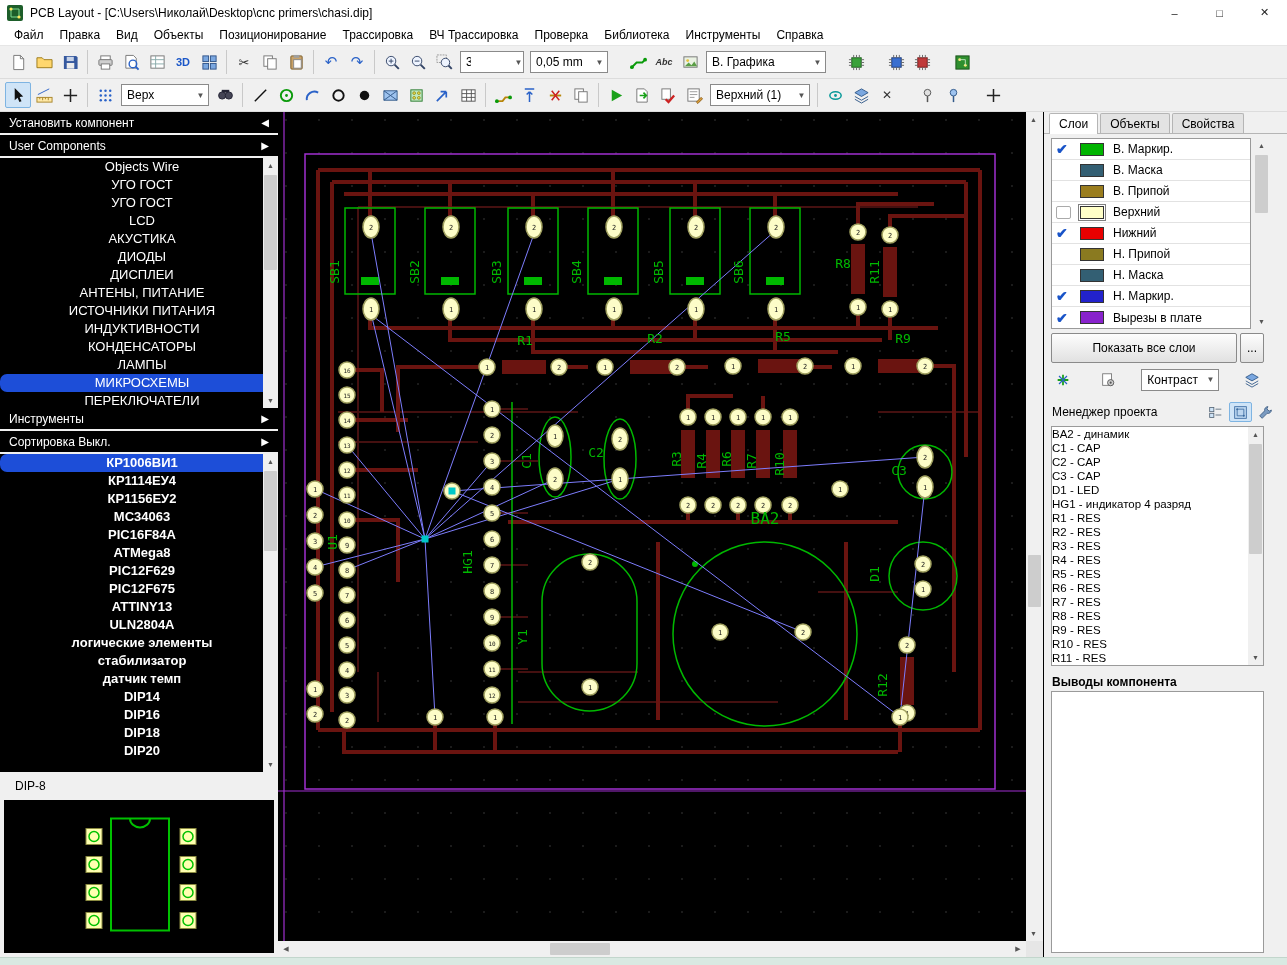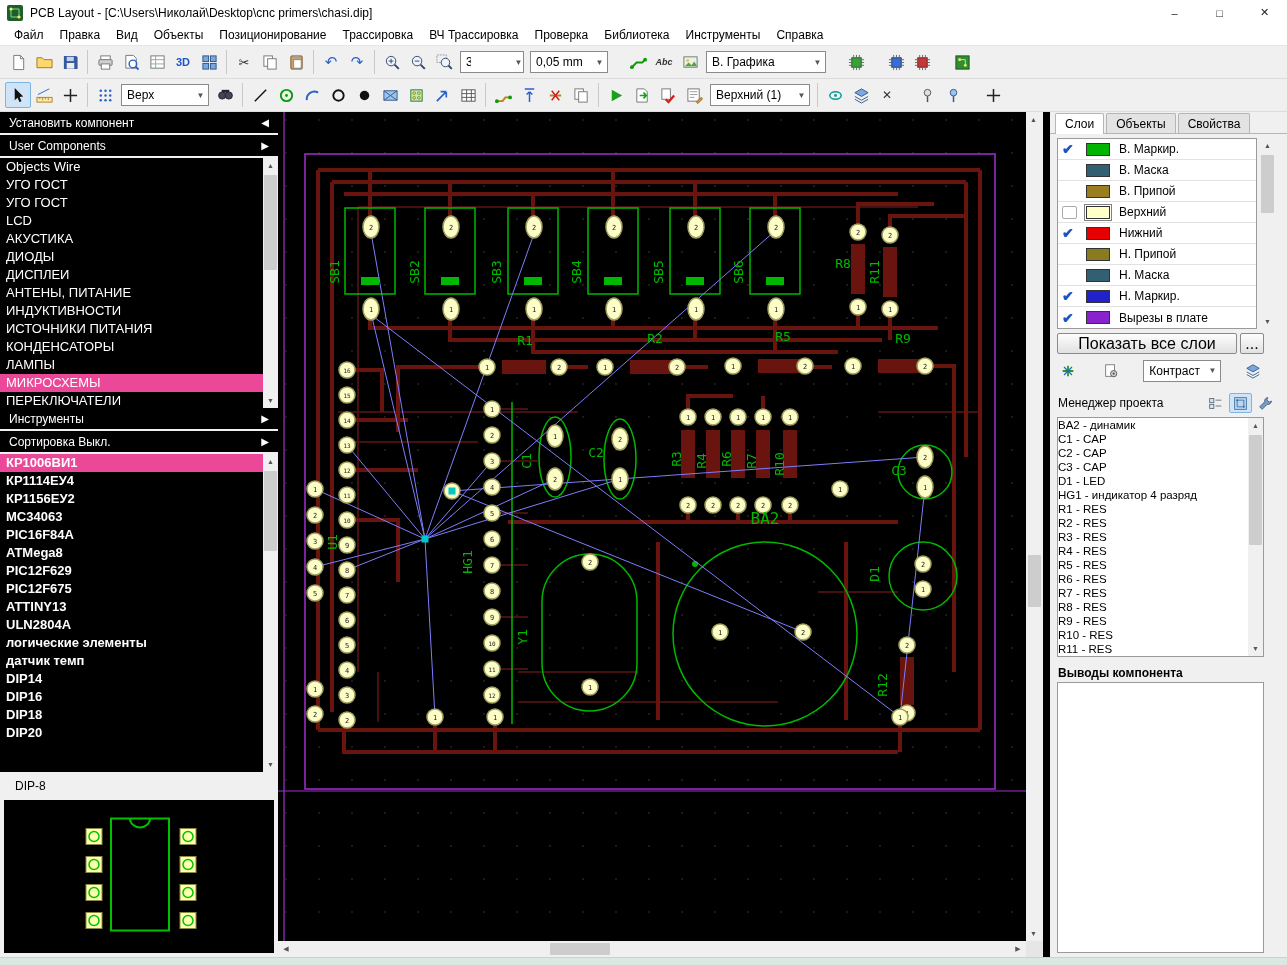--- a/index.html
+++ b/index.html
@@ -31,25 +31,25 @@
   .combo-label{flex:1;padding:0 5px;white-space:nowrap;overflow:hidden;}
   .combo-arrow{width:15px;text-align:center;color:#555;font-size:8px;flex:none;}
 
   
   .main{display:flex;height:845px;}
 
   
   .left-panel{width:278px;display:flex;flex-direction:column;background:#f0f0f0;flex:none;}
   .black-header{height:21px;background:#000;color:#fff;display:flex;align-items:center;padding:0 9px;font-size:12px;margin-bottom:2px;flex:none;}
   .header-arrow{margin-left:auto;font-size:10px;color:#fff;}
-  .black-list{position:relative;background:#000;overflow:hidden;flex:none;}
+  .black-list{position:relative;background:#000;overflow:hidden;flex:none;text-align:center;}
   #groups-list{height:250px;}
   #components-list{height:318px;font-weight:bold;}
   .bl-item{height:18px;line-height:18px;color:#fff;font-size:13px;padding-left:6px;white-space:nowrap;}
-  .bl-item.sel{background:#ec4899;}
+  .bl-item.sel{background:#1d4ed8;border-radius:7px;}
   .list-scroll{position:absolute;top:0;right:0;width:15px;height:100%;background:#f0f0f0;display:flex;flex-direction:column;}
   .scroll-arrow{width:15px;height:15px;font-size:7px;color:#555;display:flex;align-items:center;justify-content:center;flex:none;}
   .scroll-track{flex:1;position:relative;}
   .scroll-thumb{position:absolute;left:1px;width:13px;background:#cdcdcd;border-radius:1px;}
   .preview-label{height:28px;display:flex;align-items:center;padding-left:15px;font-size:12px;flex:none;text-align:right;}
   .preview-box{flex:1;margin:0 4px 4px 4px;background:#000;}
   .preview-box svg{width:100%;height:100%;display:block;}
 
   
   .center{width:765px;display:flex;flex-direction:column;flex:none;}
@@ -58,36 +58,36 @@
   .vscroll{width:17px;height:829px;background:#f0f0f0;display:flex;flex-direction:column;flex:none;}
   .vscroll .scroll-track{width:17px;}
   .vscroll .scroll-thumb{left:2px;width:13px;}
   .hscroll{height:16px;width:765px;background:#f0f0f0;display:flex;}
   .hscroll .scroll-arrow{width:16px;height:16px;}
   .hscroll .scroll-track{height:16px;}
   .hscroll .scroll-thumb{top:2px;height:12px;width:60px;}
   .scroll-corner{width:17px;height:16px;background:#e6e6e6;flex:none;}
 
   
-  .right-panel{width:244px;display:flex;flex-direction:column;background:#f0f0f0;flex:none;padding-bottom:4px;border-left:7px solid #000000;}
+  .right-panel{width:244px;display:flex;flex-direction:column;background:#f0f0f0;flex:none;padding-bottom:4px;border-left:1px solid #000000;}
   .tabs{height:22px;display:flex;align-items:flex-end;padding-left:5px;border-bottom:1px solid #b5b5b5;flex:none;}
   .tab{padding:3px 9px 2px 9px;font-size:12px;border:1px solid #b5b5b5;border-bottom:none;background:#e3e3e3;margin-right:2px;border-radius:2px 2px 0 0;position:relative;}
   .tab.active{background:#fff;top:1px;padding-bottom:3px;}
   .layers-wrap{display:flex;margin:4px 4px 0 7px;flex:none;}
   .layers-box{width:200px;background:#fff;border:1px solid #9a9a9a;}
   .layer-row{height:21px;display:flex;align-items:center;border-bottom:1px solid #e2e2e2;padding:0 4px;}
   .layer-row:last-child{border-bottom:none;}
   .layer-check{width:24px;font-size:14px;color:#1853c8;font-weight:bold;display:flex;align-items:center;}
   .empty-box{width:15px;height:13px;border:1px solid #aaa;border-radius:2px;background:#fff;}
   .layer-swatch{width:24px;height:13px;border:1px solid #333;margin-right:9px;flex:none;}
   .layer-swatch.current{box-shadow:0 0 0 1px #fff,0 0 0 2px #808080;}
   .layer-label{font-size:12px;white-space:nowrap;}
   .panel-scroll{width:15px;margin-left:3px;background:#f0f0f0;display:flex;flex-direction:column;height:191px;}
   .btn-row{display:flex;margin:4px 23px 0 7px;gap:3px;flex:none;}
-  .win-button{height:21px;background:linear-gradient(#fdfdfd,#e1e1e1);border:1px solid #8a8a8a;font-size:16px;display:flex;align-items:center;justify-content:center;border-radius:2px;}
+  .win-button{height:30px;background:linear-gradient(#fdfdfd,#e1e1e1);border:1px solid #8a8a8a;font-size:12px;display:flex;align-items:center;justify-content:center;border-radius:2px;}
   .btn-grow{flex:1;}
   .btn-sm{width:24px;}
   .contrast-row{display:flex;align-items:center;margin:5px 23px 0 7px;gap:21px;flex:none;}
   .small-tool{width:25px;height:23px;display:flex;align-items:center;justify-content:center;border:1px solid transparent;border-radius:2px;}
   .small-tool svg{width:16px;height:16px;}
   .contrast-row .tb-combo{flex:1;margin:0;}
   .pm-header{display:flex;align-items:center;margin:11px 10px 2px 8px;flex:none;}
   .pm-title{font-size:12px;}
   .pm-tools{margin-left:auto;display:flex;gap:2px;}
   .pm-tool{width:23px;height:20px;display:flex;align-items:center;justify-content:center;border:1px solid transparent;border-radius:2px;}
@@ -498,22 +498,22 @@
     </div>
     <div class="black-list" id="groups-list">
       <div class="bl-item">Objects Wire</div>
         <div class="bl-item">УГО ГОСТ</div>
         <div class="bl-item">УГО ГОСТ</div>
         <div class="bl-item">LCD</div>
         <div class="bl-item">АКУСТИКА</div>
         <div class="bl-item">ДИОДЫ</div>
         <div class="bl-item">ДИСПЛЕИ</div>
         <div class="bl-item">АНТЕНЫ, ПИТАНИЕ</div>
+        <div class="bl-item">ИСТОЧНИКИ ПИТАНИЯ</div>
         <div class="bl-item">ИНДУКТИВНОСТИ</div>
-        <div class="bl-item">ИСТОЧНИКИ ПИТАНИЯ</div>
         <div class="bl-item">КОНДЕНСАТОРЫ</div>
         <div class="bl-item">ЛАМПЫ</div>
         <div class="bl-item sel">МИКРОСХЕМЫ</div>
         <div class="bl-item">ПЕРЕКЛЮЧАТЕЛИ</div>
         <div class="list-scroll">
         <div class="scroll-arrow">▲</div>
         <div class="scroll-track">
             <div class="scroll-thumb" style="top:2px;height:95px;"></div>
           </div>
         <div class="scroll-arrow">▼</div>
@@ -532,20 +532,21 @@
         <div class="bl-item">КР1114ЕУ4</div>
         <div class="bl-item">КР1156ЕУ2</div>
         <div class="bl-item">MC34063</div>
         <div class="bl-item">PIC16F84A</div>
         <div class="bl-item">ATMega8</div>
         <div class="bl-item">PIC12F629</div>
         <div class="bl-item">PIC12F675</div>
         <div class="bl-item">ATTINY13</div>
         <div class="bl-item">ULN2804A</div>
         <div class="bl-item">логические элементы</div>
+        <div class="bl-item">стабилизатор</div>
         <div class="bl-item">датчик темп</div>
         <div class="bl-item">DIP14</div>
         <div class="bl-item">DIP16</div>
         <div class="bl-item">DIP18</div>
         <div class="bl-item">DIP20</div>
         <div class="list-scroll">
         <div class="scroll-arrow">▲</div>
         <div class="scroll-track">
             <div class="scroll-thumb" style="top:2px;height:80px;"></div>
           </div>

